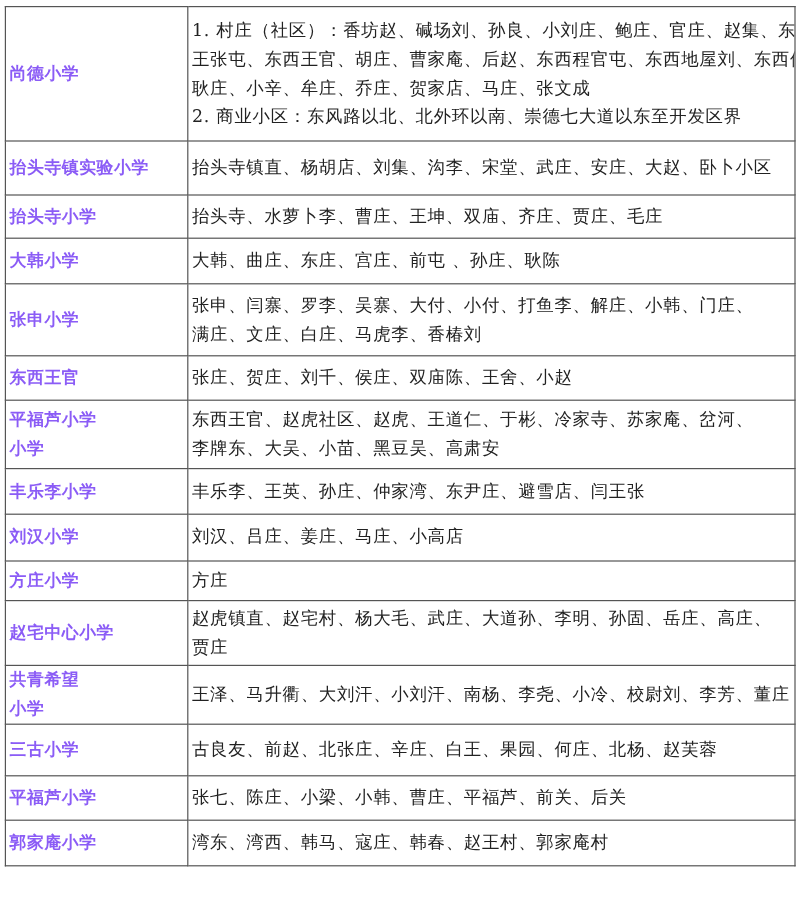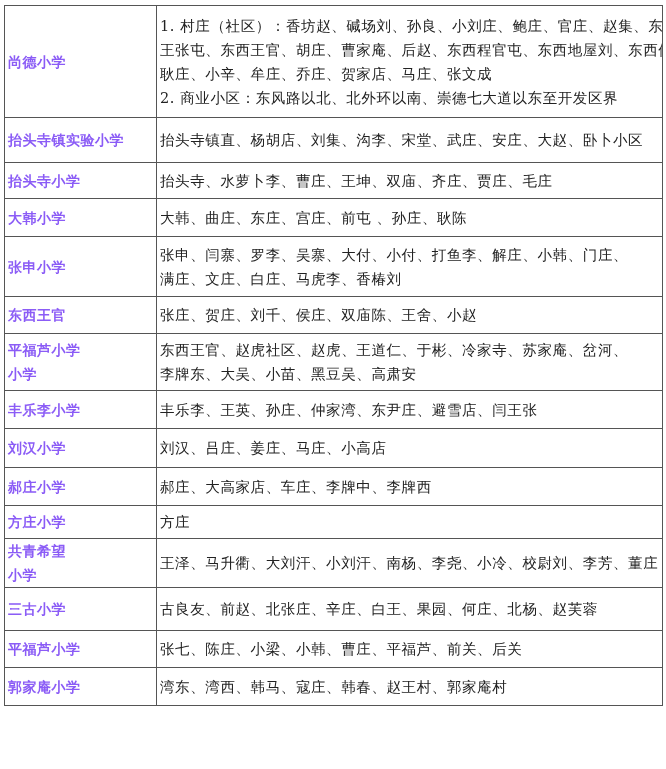--- a/index.html
+++ b/index.html
@@ -123,34 +123,35 @@
         </td>
       </tr>
       <tr style="height: 39px;">
         <td class="school">
           <span class="line">刘汉小学</span>
         </td>
         <td class="villages">
           <span class="line">刘汉、吕庄、姜庄、马庄、小高店</span>
         </td>
       </tr>
-      <tr style="height: 38px;">
-        <td class="school">
-          <span class="line">郝庄小学</span>
-        </td>
-        <td class="villages">
-          <span class="line">郝庄、大高家店、车庄、李牌中、李牌西</span>
-        </td>
-      </tr>
       <tr style="height: 33px;">
         <td class="school">
           <span class="line">方庄小学</span>
         </td>
         <td class="villages">
           <span class="line">方庄</span>
+        </td>
+      </tr>
+      <tr style="height: 54px;">
+        <td class="school">
+          <span class="line">赵宅中心小学</span>
+        </td>
+        <td class="villages">
+          <span class="line">赵虎镇直、赵宅村、杨大毛、武庄、大道孙、李明、孙固、岳庄、高庄、</span>
+          <span class="line">贾庄</span>
         </td>
       </tr>
       <tr style="height: 38px;">
         <td class="school">
           <span class="line">共青希望</span>
           <span class="line">小学</span>
         </td>
         <td class="villages">
           <span class="line">王泽、马升衢、大刘汗、小刘汗、南杨、李尧、小冷、校尉刘、李芳、董庄</span>
         </td>

